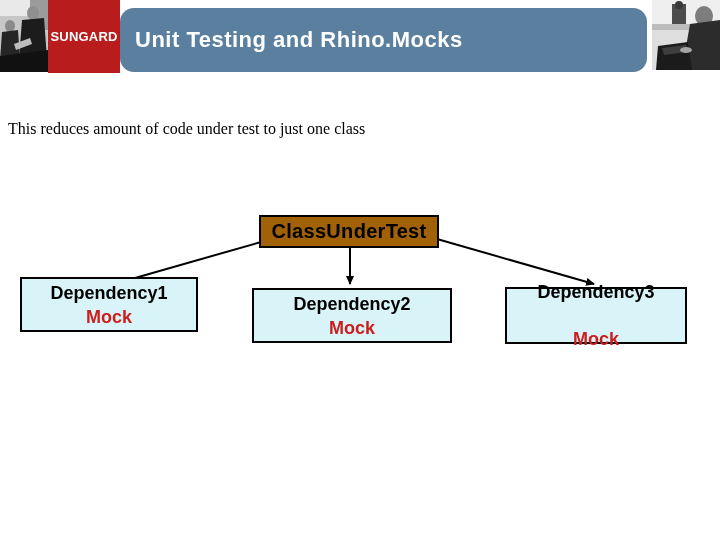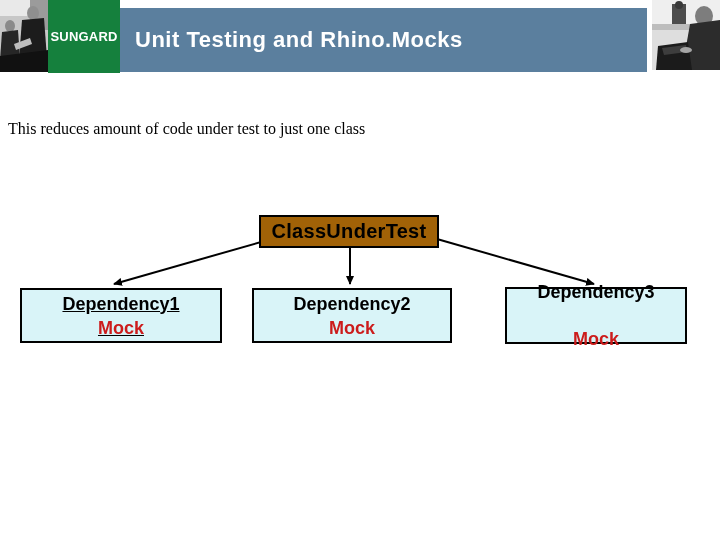--- a/index.html
+++ b/index.html
@@ -16,35 +16,36 @@
   }
 
   
   .photo-left {
     position: absolute; left: 0; top: 0;
     width: 48px; height: 72px; overflow: hidden;
   }
   .logo-box {
     position: absolute; left: 48px; top: 0;
     width: 72px; height: 73px;
-    background: #15803d;
+    background: #b91c1c;
     display: flex; align-items: center; justify-content: center;
   }
   .logo-text {
     color: #ffffff;
     font-weight: bold;
     font-size: 13px;
     letter-spacing: 0.2px;
   }
   .title-bar {
     position: absolute; left: 120px; top: 8px;
     width: 527px; height: 64px;
     background: #5b7f9e;
     display: flex; align-items: center;
     padding-left: 15px;
+    border-radius: 14px;
   }
   .title-bar-text {
     color: #ffffff;
     font-weight: bold;
     font-size: 22px;
     letter-spacing: 0.5px;
   }
   .photo-right {
     position: absolute; left: 652px; top: 0;
     width: 68px; height: 70px; overflow: hidden;
@@ -88,21 +89,21 @@
     width: 180px; height: 33px;
     background: #a16207;
   }
   .root-label {
     font-weight: bold;
     font-size: 20px;
     color: #000000;
     letter-spacing: 0.3px;
   }
   .dep-box { background: #d9f4f8; }
-  .dep-box-1 { left: 20px;  top: 288px; width: 202px; height: 55px; text-decoration: underline; }
+  .dep-box-1 { left: 20px;  top: 277px; width: 178px; height: 55px; }
   .dep-box-2 { left: 252px; top: 288px; width: 200px; height: 55px; }
   .dep-box-3 { left: 505px; top: 287px; width: 182px; height: 57px; gap: 23px; }
   .dep-name {
     font-weight: bold;
     font-size: 18px;
     line-height: 24px;
     color: #000000;
   }
   .dep-type {
     font-weight: bold;

